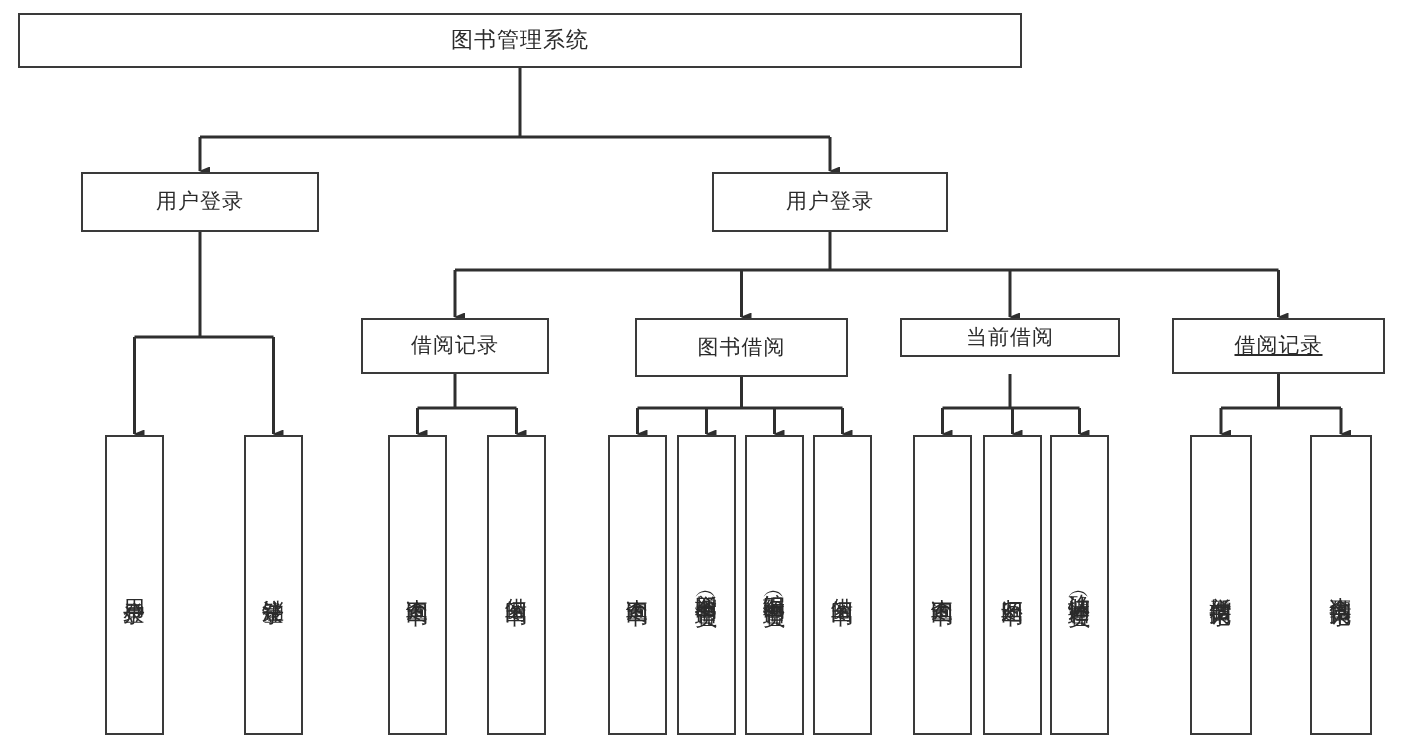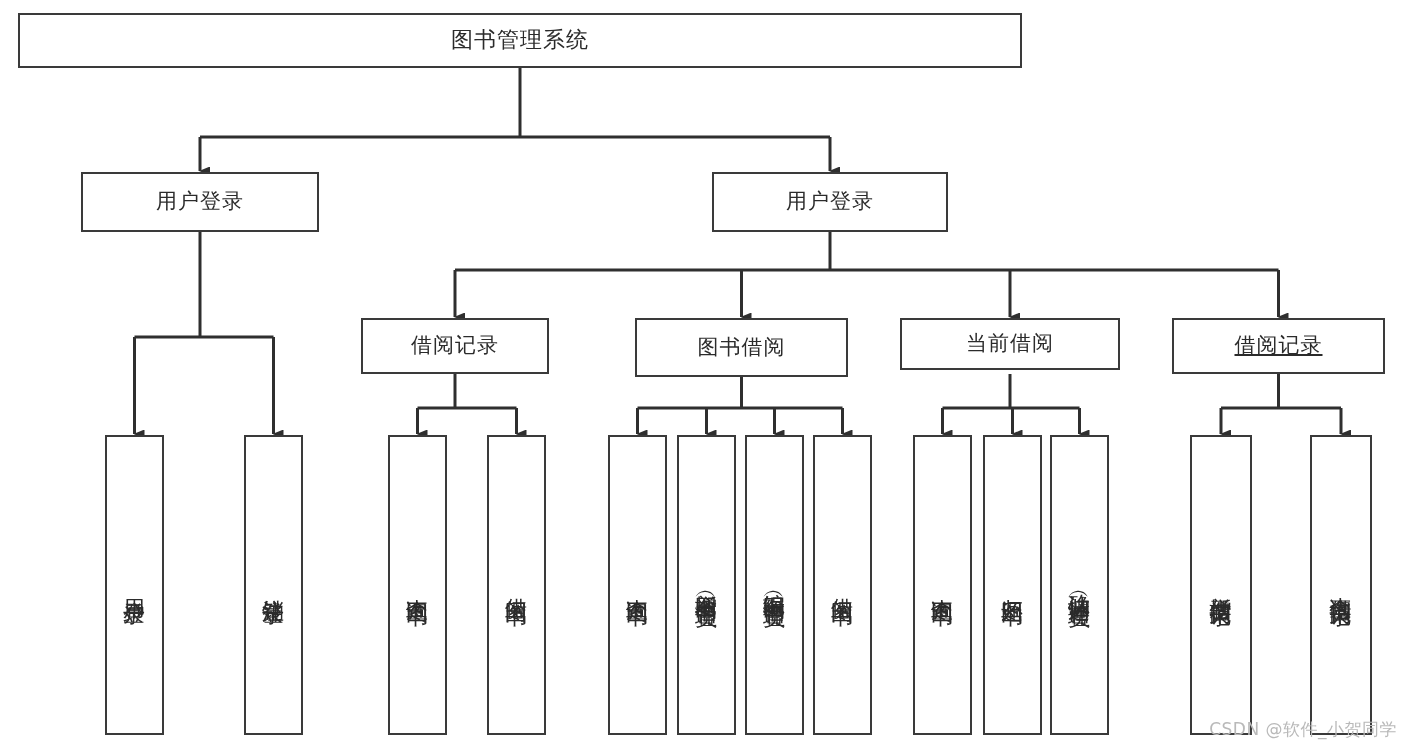--- a/index.html
+++ b/index.html
@@ -126,21 +126,21 @@
       </div>
       <div class="node node-h" style="left: 712px; top: 172px; width: 236px; height: 60px;">
         <span class="node-label">用户登录</span>
       </div>
       <div class="node node-h" style="left: 361px; top: 318px; width: 188px; height: 56px;">
         <span class="node-label">借阅记录</span>
       </div>
       <div class="node node-h" style="left: 635px; top: 318px; width: 213px; height: 59px;">
         <span class="node-label">图书借阅</span>
       </div>
-      <div class="node node-h" style="left: 900px; top: 318px; width: 220px; height: 52px;">
+      <div class="node node-h" style="left: 900px; top: 318px; width: 220px; height: 39px;">
         <span class="node-label">当前借阅</span>
       </div>
       <div class="node node-h" style="left: 1172px; top: 318px; width: 213px; height: 56px; text-decoration: underline;">
         <span class="node-label">借阅记录</span>
       </div>
       <div class="node node-v" style="left: 105px; top: 435px; width: 59px; height: 300px;">
         <span class="node-label">用户登录</span>
       </div>
       <div class="node node-v" style="left: 244px; top: 435px; width: 59px; height: 300px;">
         <span class="node-label">注销登录</span>
@@ -173,15 +173,14 @@
         <span class="node-label">确认归还（管理员）</span>
       </div>
       <div class="node node-v" style="left: 1190px; top: 435px; width: 62px; height: 300px;">
         <span class="node-label">新增借阅记录</span>
       </div>
       <div class="node node-v" style="left: 1310px; top: 435px; width: 62px; height: 300px;">
         <span class="node-label">查询借阅记录</span>
       </div>
     </div>
 
-  <div id="watermark">CSDN @软件_小贺同学</div>
 
 </div>
 
 </body></html>

